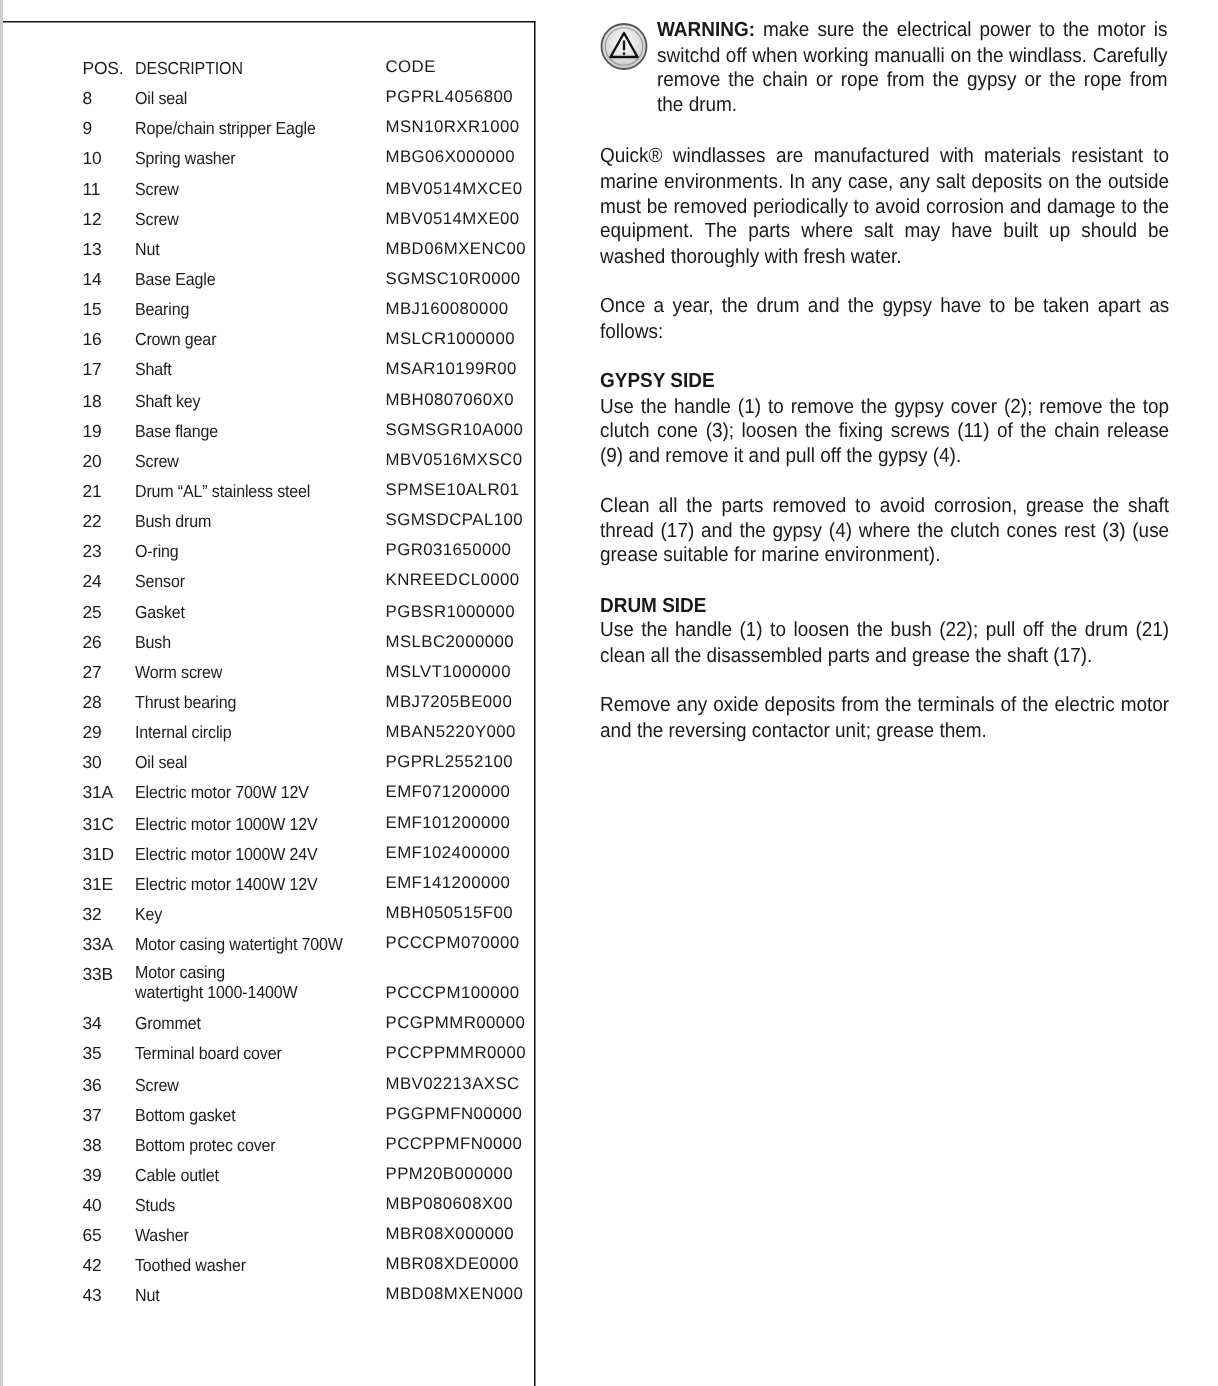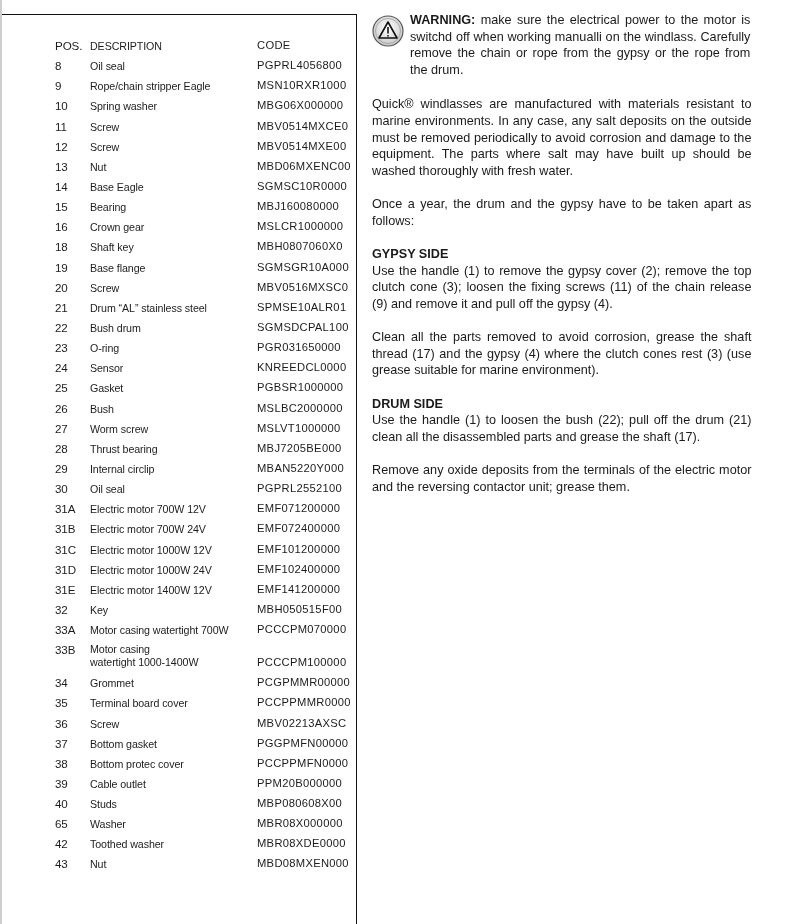--- a/index.html
+++ b/index.html
@@ -54,21 +54,21 @@
     .row.tall .code {
       padding-top: 13px;
     }
     .pos { width: 35px; flex: none; }
     .desc { width: 167px; flex: none; transform: scaleX(0.92); transform-origin: left; white-space: nowrap; }
     .desc-wrap { width: 167px; flex: none; transform: scaleX(0.92); transform-origin: left; line-height: 13px; }
     .code { flex: none; letter-spacing: 0.3px; font-size: 11.2px; }
 
     .right-col {
       position: absolute;
-      left: 372px;
+      left: 400px;
       top: 12px;
       width: 380px;
       font-size: 13.6px;
       line-height: 16.6px;
       color: #1a1a1a;
       text-align: justify;
     }
     .right-col p {
       margin: 0;
       transform: scaleX(0.93);
@@ -148,20 +148,25 @@
         <span class="pos">15</span>
         <span class="desc">Bearing</span>
         <span class="code">MBJ160080000</span>
       </div>
       <div class="row">
         <span class="pos">16</span>
         <span class="desc">Crown gear</span>
         <span class="code">MSLCR1000000</span>
       </div>
       <div class="row">
+        <span class="pos">17</span>
+        <span class="desc">Shaft</span>
+        <span class="code">MSAR10199R00</span>
+      </div>
+      <div class="row">
         <span class="pos">18</span>
         <span class="desc">Shaft key</span>
         <span class="code">MBH0807060X0</span>
       </div>
       <div class="row">
         <span class="pos">19</span>
         <span class="desc">Base flange</span>
         <span class="code">SGMSGR10A000</span>
       </div>
       <div class="row">
@@ -216,25 +221,20 @@
       </div>
       <div class="row">
         <span class="pos">30</span>
         <span class="desc">Oil seal</span>
         <span class="code">PGPRL2552100</span>
       </div>
       <div class="row">
         <span class="pos">31A</span>
         <span class="desc">Electric motor 700W 12V</span>
         <span class="code">EMF071200000</span>
-      </div>
-      <div class="row">
-        <span class="pos">31B</span>
-        <span class="desc">Electric motor 700W 24V</span>
-        <span class="code">EMF072400000</span>
       </div>
       <div class="row">
         <span class="pos">31C</span>
         <span class="desc">Electric motor 1000W 12V</span>
         <span class="code">EMF101200000</span>
       </div>
       <div class="row">
         <span class="pos">31D</span>
         <span class="desc">Electric motor 1000W 24V</span>
         <span class="code">EMF102400000</span>

